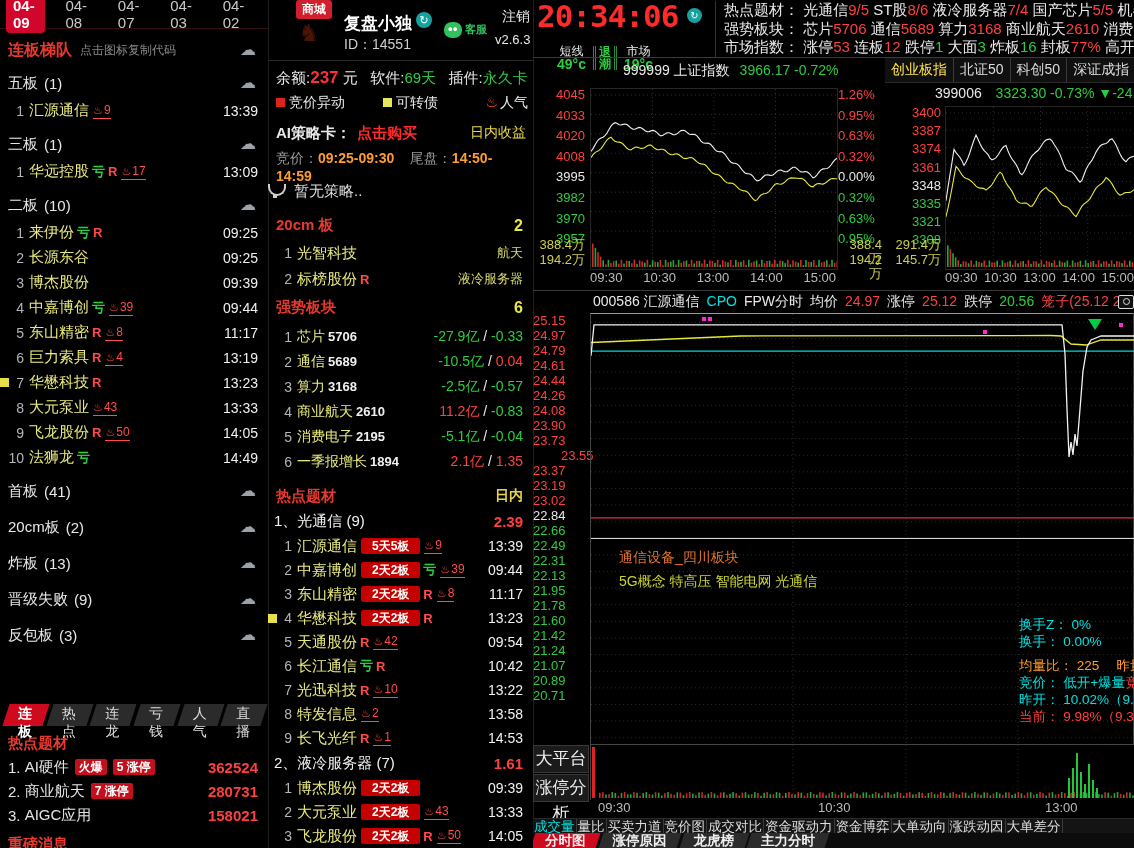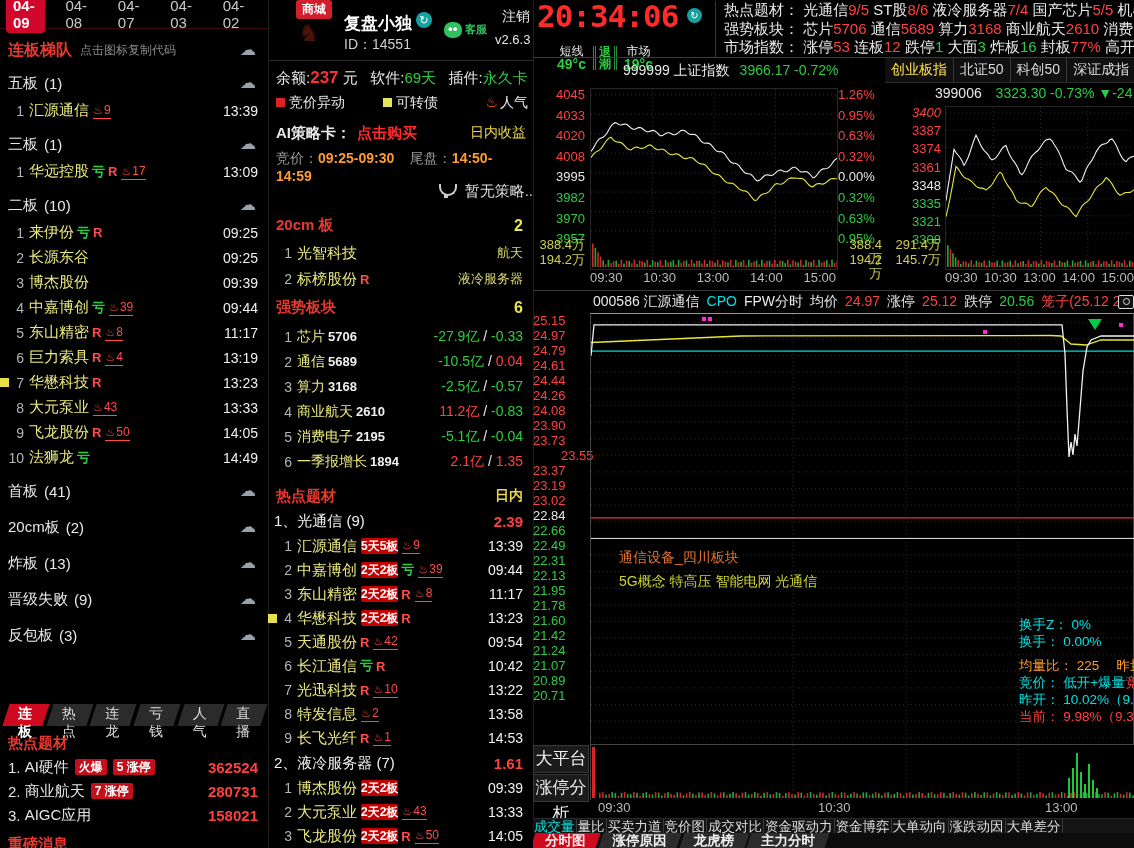--- a/index.html
+++ b/index.html
@@ -19,21 +19,21 @@
   .grp-count{margin-left:6px;}
   .grp-head .cloud{position:absolute;right:12px;}
   .srow{position:relative;display:flex;align-items:center;height:25px;padding:0 10px 0 8px;white-space:nowrap;}
   .mark{position:absolute;left:0;top:8px;width:9px;height:9px;background:#e8e04a;}
   .rnum{color:#b5b5b5;font-size:14px;min-width:16px;text-align:right;margin-right:5px;}
   .rname{color:#e9e97f;font-size:15px;}
   .tg-loss{color:#2ecc40;font-size:13px;font-weight:bold;margin-left:3px;}
   .tg-r{color:#ff4b4b;font-size:13px;font-weight:bold;margin-left:3px;}
   .tg-flame{color:#ff4b4b;font-size:12px;margin-left:4px;border-bottom:1px solid #ff4b4b;padding-bottom:1px;}
   .tg-flame .flame-ic{font-size:11px;margin-right:1px;}
-  .tg-board{background:#c40000;color:#fff;font-size:12px;font-weight:bold;border-radius:2px;padding:0 0;margin-left:4px;line-height:16px;}
+  .tg-board{background:#c40000;color:#fff;font-size:12px;font-weight:bold;border-radius:2px;padding:0 11px;margin-left:4px;line-height:16px;}
   .rtime{margin-left:auto;color:#f0f0f0;font-size:14px;}
   .rright{margin-left:auto;color:#d8d874;font-size:13px;}
   .left-bottom{position:absolute;left:0;top:704px;width:268px;}
   .ltabs{display:flex;height:22px;padding-left:6px;}
   .ltab{position:relative;padding:1px 12px;margin-right:4px;font-size:14px;color:#ddd;}
   .ltab::before{content:'';position:absolute;inset:0;background:#2b2b2b;transform:skewX(-18deg);z-index:0;}
   .ltab.active{color:#fff;font-weight:bold;}
   .ltab.active::before{background:#cf0a1e;}
   .ltab span{position:relative;z-index:1;}
   .lhot-title{color:#e8392f;font-weight:bold;font-size:15px;padding:8px 0 2px 8px;}
@@ -61,21 +61,21 @@
   .bal-v{color:#ff3030;font-size:17px;font-weight:bold;}
   .grn{color:#2ecc40;}
   .row-legend{position:absolute;left:8px;top:94px;width:252px;display:flex;font-size:14px;color:#e8e8e8;}
   .sq{display:inline-block;width:9px;height:9px;margin-right:4px;}
   .flameic{color:#ff4b2b;margin-right:2px;}
   .row-ai{position:absolute;left:8px;top:124px;width:250px;font-size:15px;}
   .ai-buy{color:#ff2a2a;font-weight:bold;margin-left:6px;}
   .ai-income{float:right;color:#e8d44a;font-size:14px;}
   .row-auction{position:absolute;left:8px;top:150px;width:250px;font-size:14px;color:#9a9a9a;}
   .orange{color:#ff9c2e;font-weight:bold;}
-  .row-strategy{position:absolute;left:0;top:182px;width:265px;text-align:right;color:#ddd;font-size:15px;}
+  .row-strategy{position:absolute;left:0;top:182px;width:265px;text-align:left;color:#ddd;font-size:15px;}
   .trophy{display:inline-block;width:14px;height:10px;border:2px solid #cfcfcf;border-top:none;border-radius:0 0 9px 9px;position:relative;margin-right:8px;}
   .trophy::after{content:'';position:absolute;left:3px;top:10px;width:4px;height:4px;background:#cfcfcf;}
   .sec-title{position:absolute;left:8px;right:10px;display:flex;align-items:center;}
   .sec-title .t{color:#e8392f;font-weight:bold;font-size:15px;}
   .sec-title .c{margin-left:auto;color:#e8e84a;font-weight:bold;font-size:16px;}
   .strow{display:flex;align-items:center;height:25px;padding:0 10px 0 8px;font-size:14px;white-space:nowrap;}
   .st-name{color:#e9e97f;font-size:14px;margin-right:3px;}
   .st-code{color:#f0f0f0;font-weight:bold;font-size:13px;}
   .st-val{margin-left:auto;}
   .topic-head{display:flex;align-items:center;height:26px;padding:0 10px 0 6px;font-size:15px;color:#f0f0f0;}
@@ -676,21 +676,21 @@
         <span class="idx-tab active">创业板指</span>
         <span class="idx-tab">北证50</span>
         <span class="idx-tab">科创50</span>
         <span class="idx-tab">深证成指</span>
       </div>
     <div class="idx2-info">
       <span>399006</span>
       <span class="idx-quote-g">3323.30  -0.73% ▼-24.31</span>
     </div>
     <div class="ycol" id="idx2-ycol" style="left:352px;top:106px;width:56px;height:162px;">
-        <div class="yl seg-r" style="top: 0px; font-style: italic;">3400</div>
+        <div class="yl seg-r" style="top: 0px;">3400</div>
         <div class="yl seg-r" style="top: 18.2px;">3387</div>
         <div class="yl seg-r" style="top: 36.4px;">3374</div>
         <div class="yl seg-r" style="top: 54.6px;">3361</div>
         <div class="yl seg-w" style="top: 72.8px;">3348</div>
         <div class="yl seg-g" style="top: 91px;">3335</div>
         <div class="yl seg-g" style="top: 109.2px;">3321</div>
         <div class="yl seg-g" style="top: 127.4px;">3308</div>
         <div class="voll" style="top: 132px;">291.4万</div>
         <div class="voll" style="top: 147px;">145.7万</div>
       </div>

